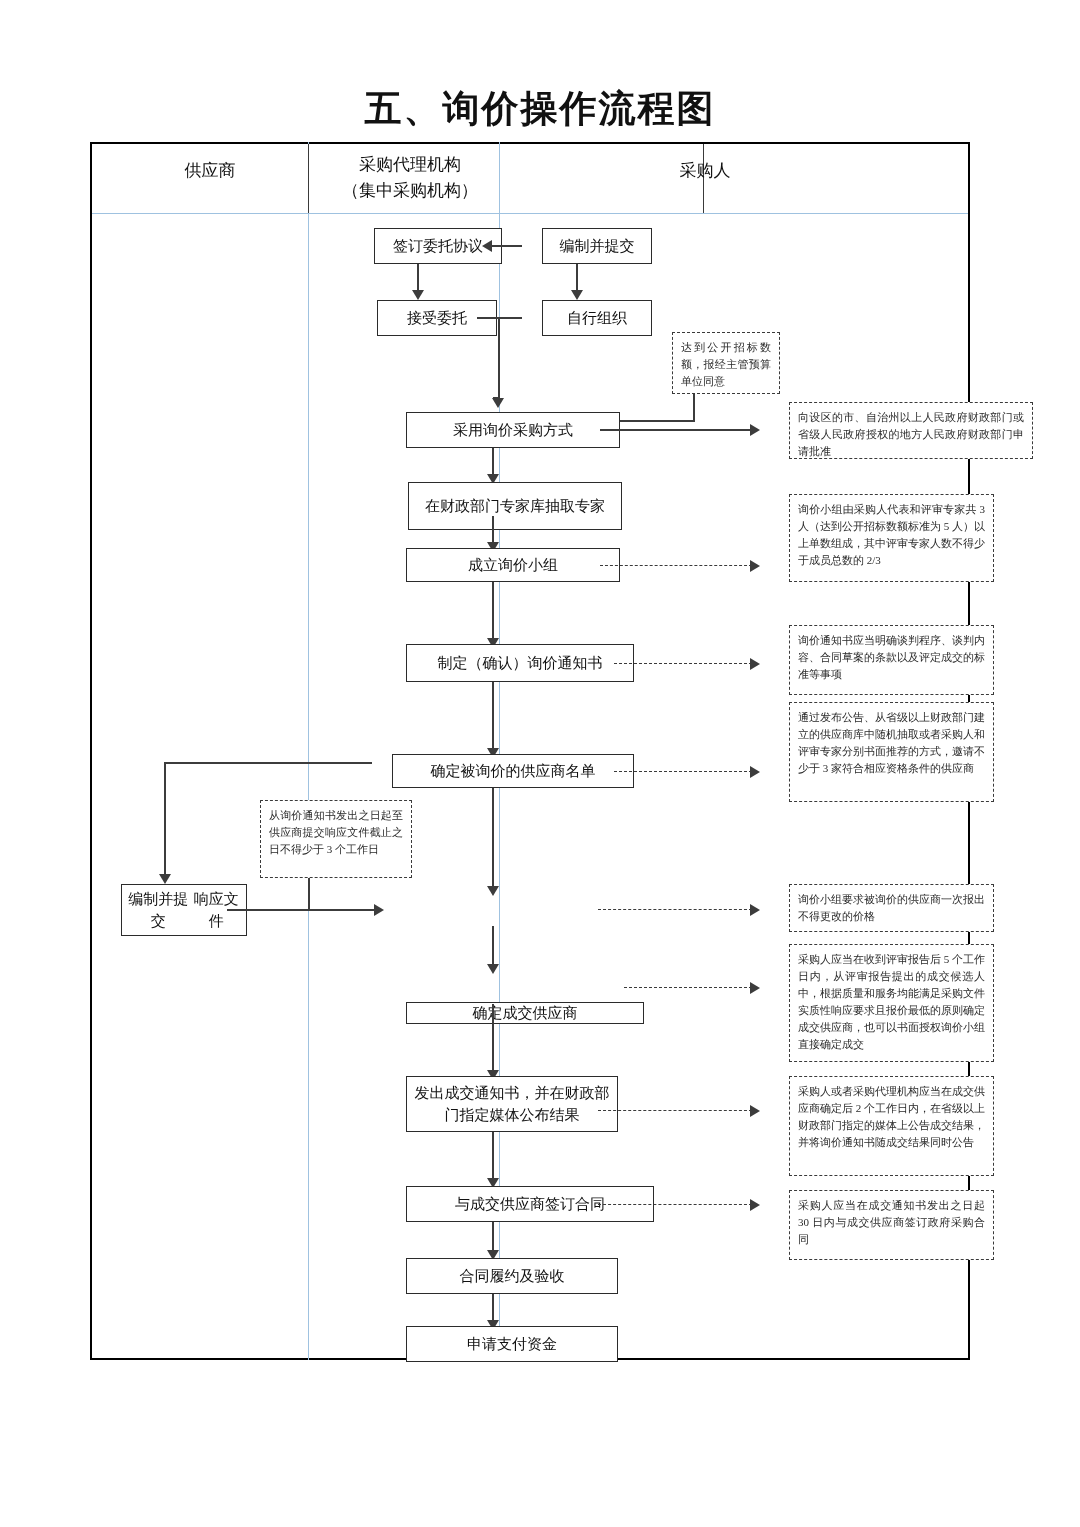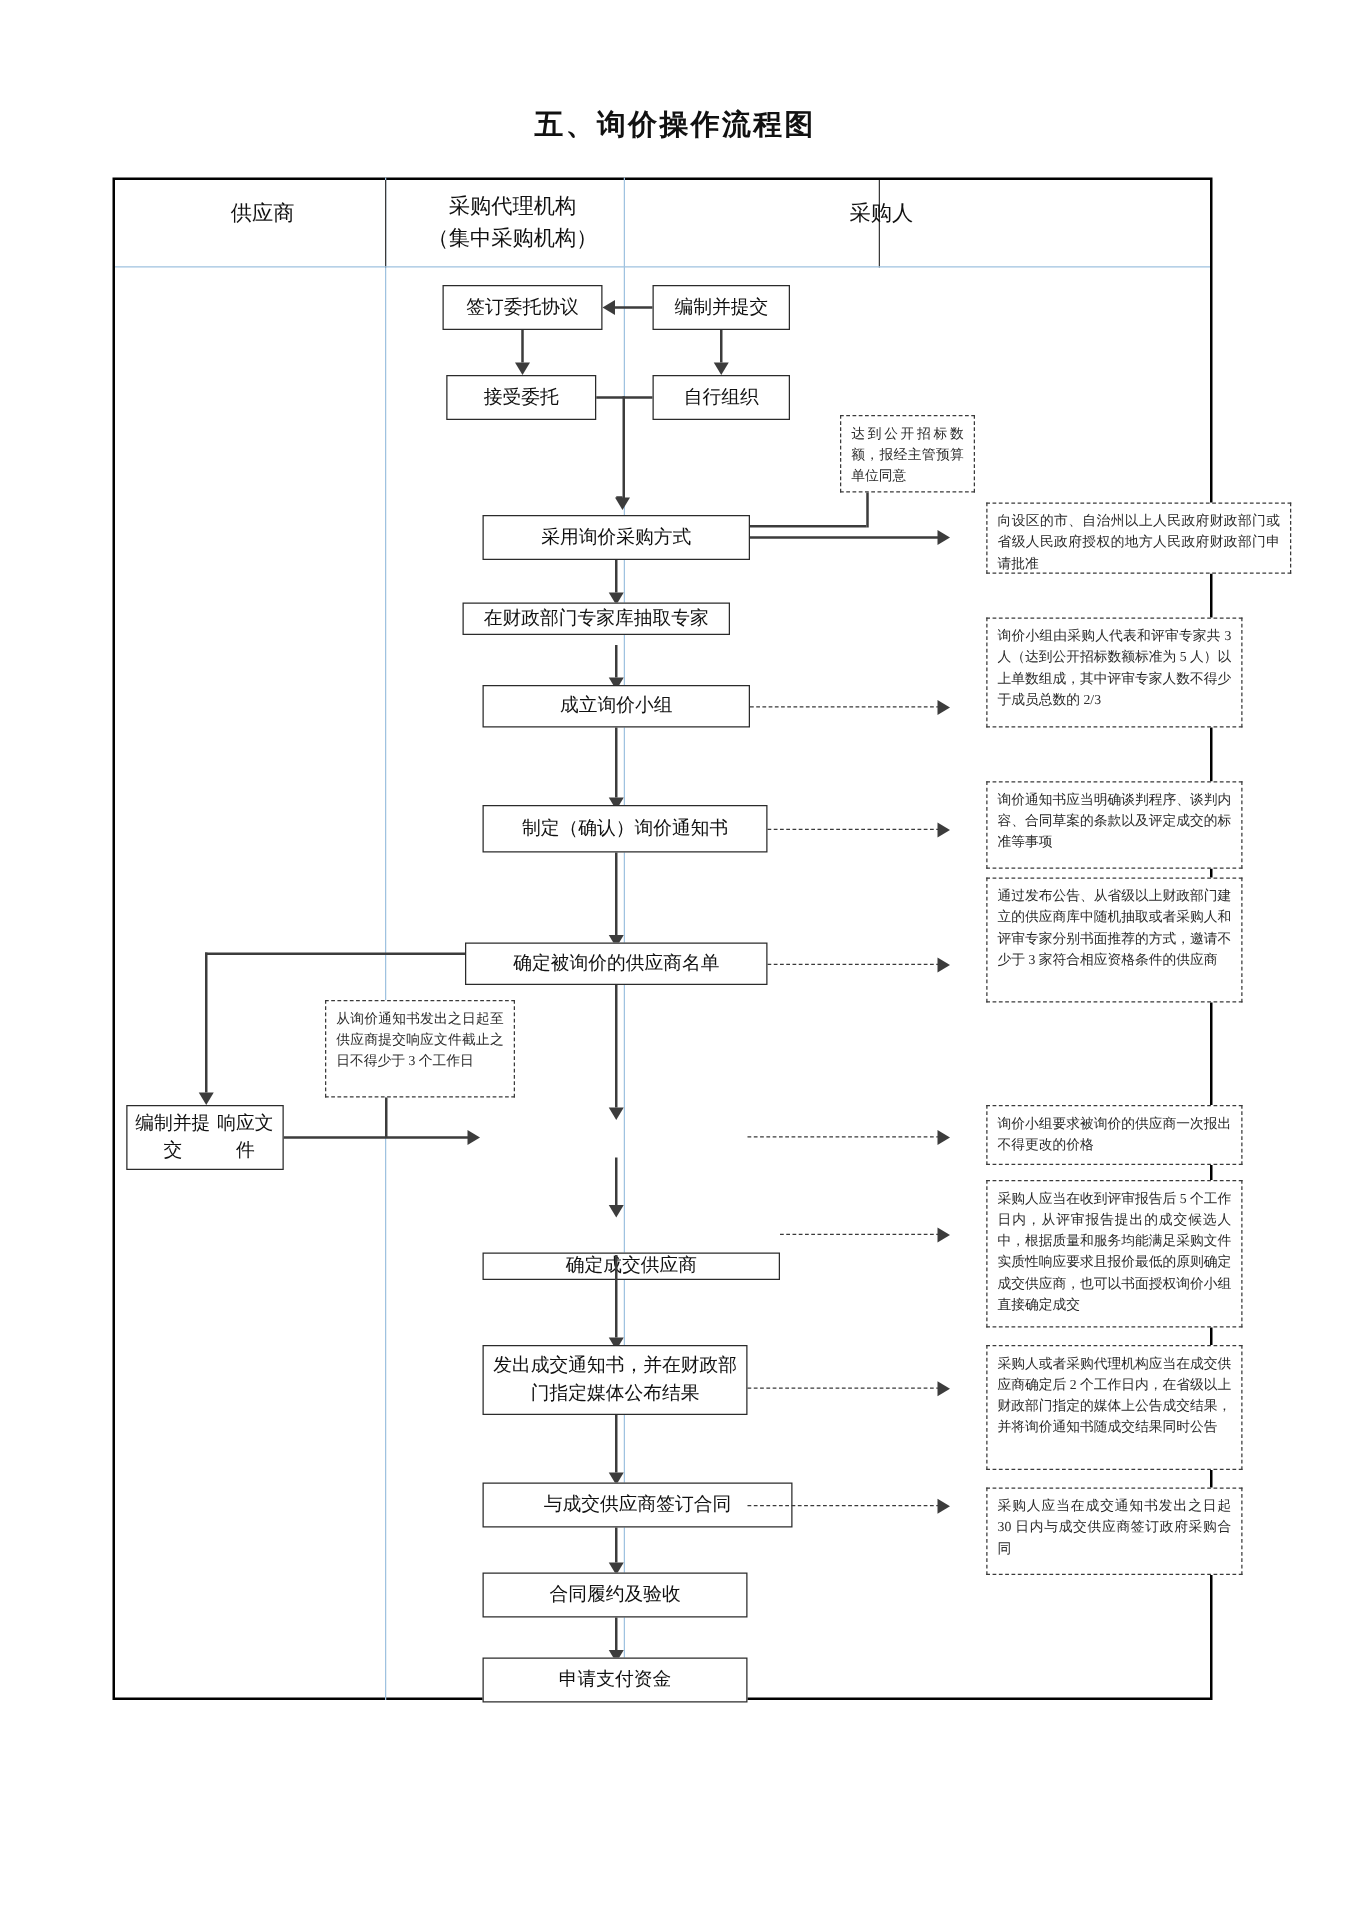--- a/index.html
+++ b/index.html
@@ -6,21 +6,21 @@
   body{
     width:1080px;height:1527px;position:relative;
     font-family:"Liberation Serif","DejaVu Serif",serif;
     color:#111;
   }
   #page{position:absolute;left:0;top:0;width:1080px;height:1527px;overflow:hidden;}
 
   
   .title{
     position:absolute;left:0;top:84px;width:1080px;text-align:center;
-    font-size:23px;font-weight:bold;letter-spacing:2px;
+    font-size:37px;font-weight:bold;letter-spacing:2px;
     font-family:"DejaVu Sans","Liberation Sans",sans-serif;
   }
 
   
   .frame{
     position:absolute;left:90px;top:142px;width:880px;height:1218px;
     border:2px solid #000;box-sizing:border-box;background:#fff;
   }
   
   .lane-div{position:absolute;top:142px;width:1px;background:#9fc2e0;height:1218px;}
@@ -33,21 +33,21 @@
   
   .lane-hdr{position:absolute;text-align:center;font-size:17px;line-height:26px;}
   .lane-hdr.h1{left:120px;top:158px;width:180px;}
   .lane-hdr.h2{left:320px;top:152px;width:180px;}
   .lane-hdr.h3{left:610px;top:158px;width:190px;}
 
   
   .box{
     position:absolute;border:1.5px solid #2b2b2b;background:#fff;
     display:flex;align-items:center;justify-content:center;text-align:center;
-    font-size:15px;line-height:22px;box-sizing:border-box;padding:2px 4px;
+    font-size:15px;line-height:22px;box-sizing:border-box;padding:2px 4px;margin-left:20px;
   }
   .box .bl{display:block;}
 
   
   .note{
     position:absolute;border:1.4px dashed #3a3a3a;background:#fff;
     box-sizing:border-box;padding:6px 8px;
     font-size:11px;line-height:17px;text-align:justify;color:#2a2a2a;margin-left:27px;
   }
 
@@ -110,21 +110,21 @@
 
   <div class="box" style="left:386px;top:412px;width:214px;height:36px;">采用询价采购方式</div>
 
   <div class="ln hl" style="left:600px;top:429px;width:152px;"></div>
   <div class="arr arr-right" style="left:750px;top:424px;"></div>
   <div class="note" style="left:762px;top:402px;width:244px;height:57px;">向设区的市、自治州以上人民政府财政部门或省级人民政府授权的地方人民政府财政部门申请批准</div>
 
   <div class="ln vl" style="left:492px;top:448px;height:26px;"></div>
   <div class="arr arr-down" style="left:487px;top:474px;"></div>
 
-  <div class="box" style="left:370px;top:482px;width:214px;height:26px;">在财政部门专家库抽取专家</div>
+  <div class="box" style="left:388px;top:482px;width:214px;height:48px;">在财政部门专家库抽取专家</div>
   <div class="ln vl" style="left:492px;top:516px;height:26px;"></div>
   <div class="arr arr-down" style="left:487px;top:542px;"></div>
 
   <div class="box" style="left:386px;top:548px;width:214px;height:34px;">成立询价小组</div>
   <div class="dash-h" style="left:600px;top:565px;width:152px;"></div>
   <div class="arr arr-right" style="left:750px;top:560px;"></div>
   <div class="note" style="left:762px;top:494px;width:205px;height:88px;">询价小组由采购人代表和评审专家共 3 人（达到公开招标数额标准为 5 人）以上单数组成，其中评审专家人数不得少于成员总数的 2/3</div>
 
   <div class="ln vl" style="left:492px;top:582px;height:56px;"></div>
   <div class="arr arr-down" style="left:487px;top:638px;"></div>

